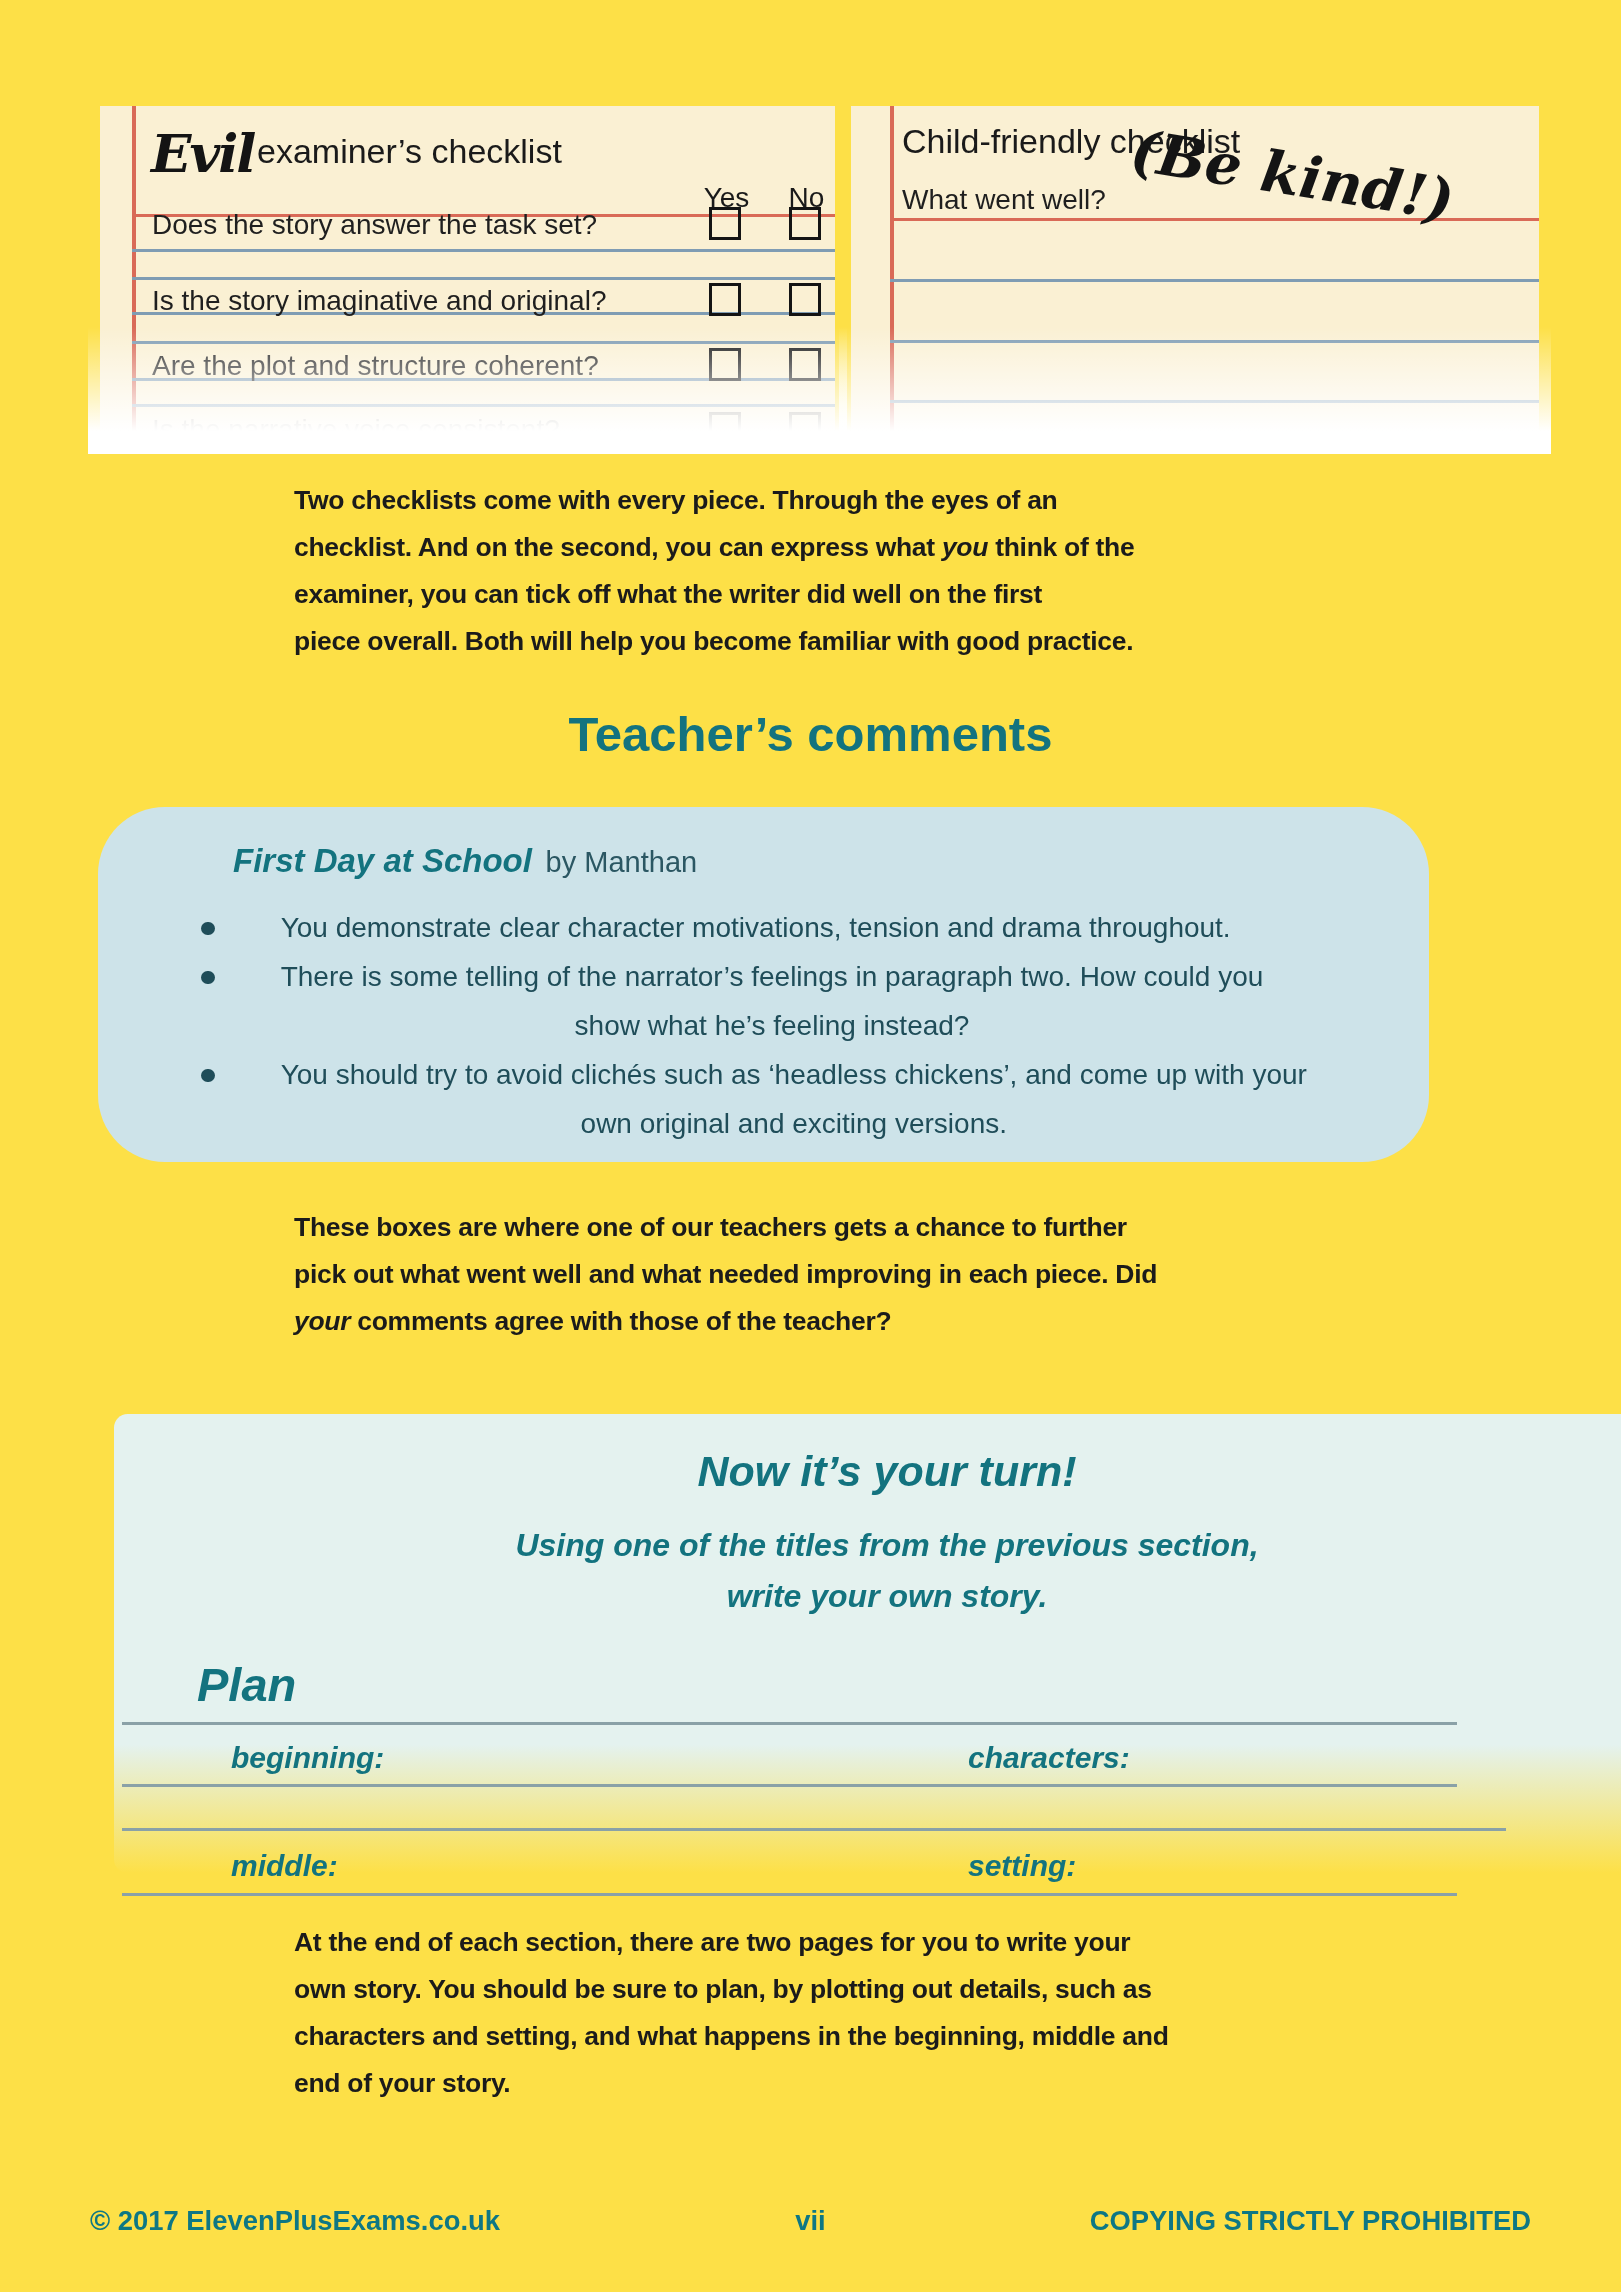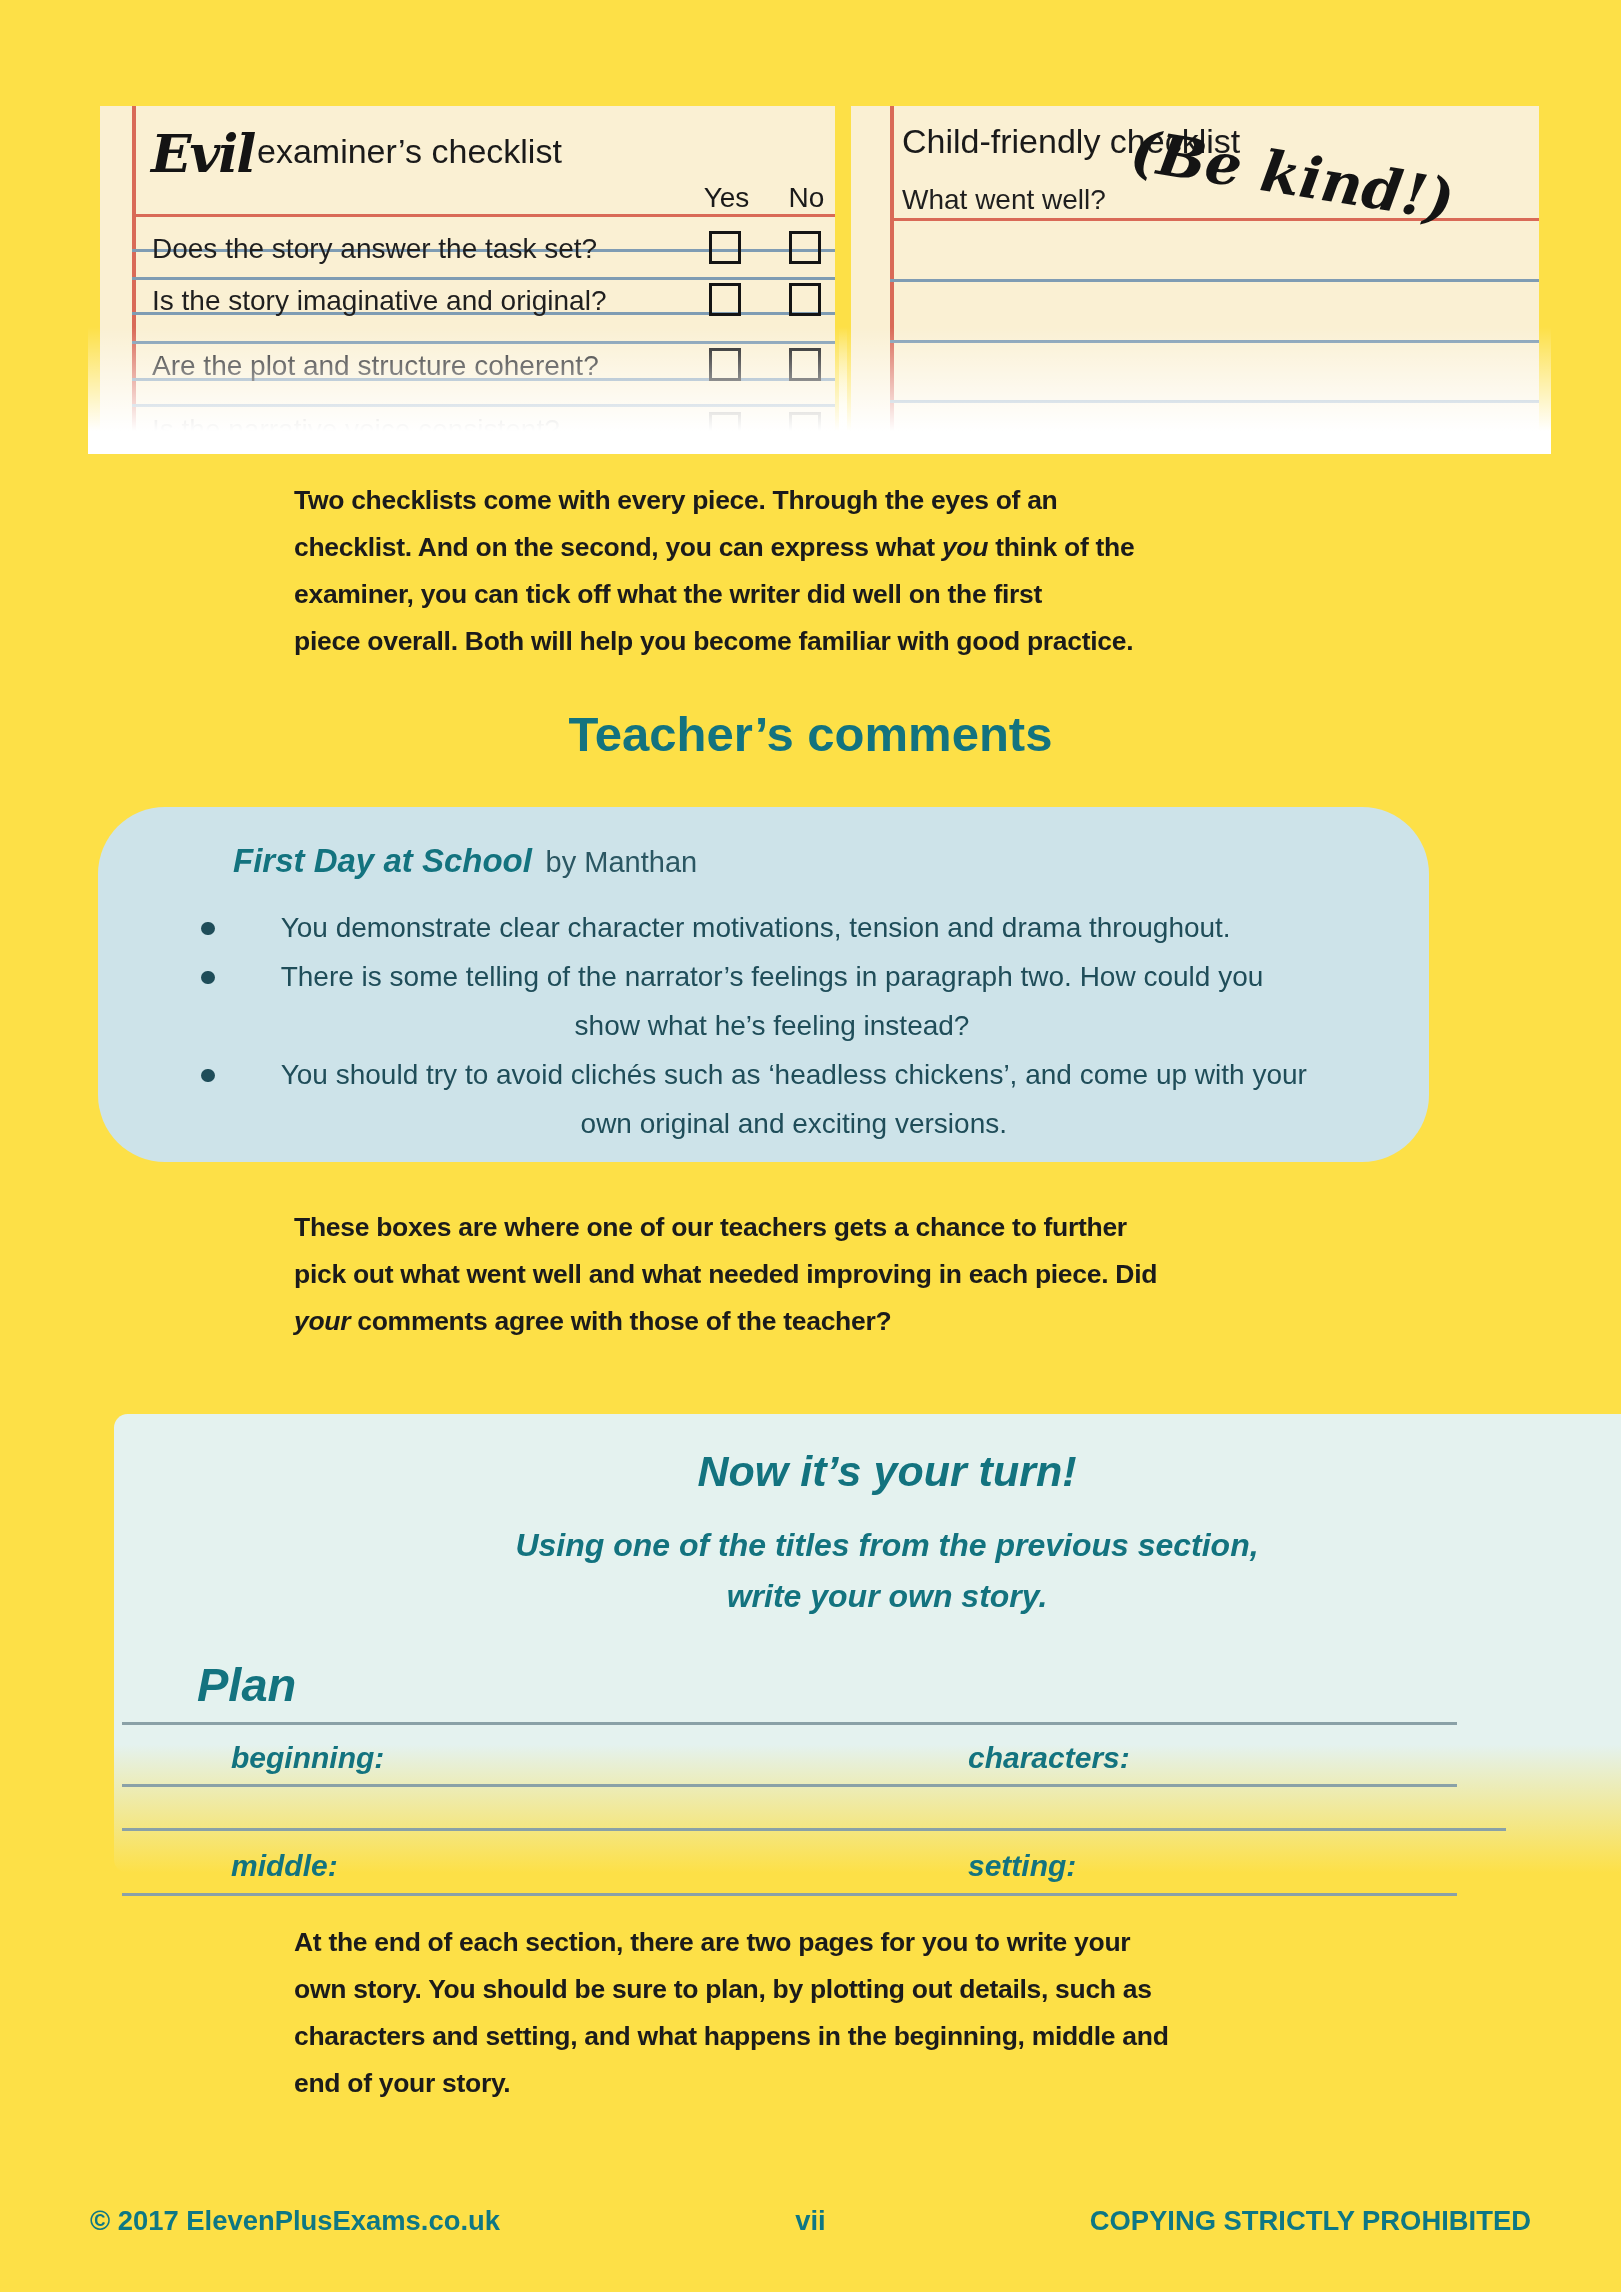--- a/index.html
+++ b/index.html
@@ -22,21 +22,21 @@
 
   .evil-script{position:absolute;left:51px;top:15.7px;font-family:"DejaVu Serif",serif;
                font-style:italic;font-weight:bold;font-size:53px;color:#141414;letter-spacing:-2px;}
   .exam-title{position:absolute;left:157px;top:25.5px;font-size:34px;color:#1a1a1a;}
   .col-label{position:absolute;top:76px;width:69px;text-align:center;font-size:28px;color:#1a1a1a;}
   .col-yes{left:592px;}
   .col-no{left:672px;}
 
   .q-rows{position:absolute;left:0;right:0;top:0;bottom:0;}
   .qrow{position:absolute;left:0;right:0;height:39px;}
-  .qrow:nth-child(1){top:122px;}
+  .qrow:nth-child(1){top:98px;}
   .qrow:nth-child(2){top:174px;}
   .qrow:nth-child(3){top:239px;}
   .qrow:nth-child(4){top:303px;}
   .qrow.faded{opacity:.55;}
   .qtext{position:absolute;left:52px;top:3.9px;font-size:28px;line-height:33px;color:#1f1f1f;}
   .cb{position:absolute;top:2.9px;width:32px;height:33px;border:3.9px solid #141414;box-sizing:border-box;}
   .cb-yes{left:609px;}
   .cb-no{left:689px;}
 
   .cf-title{position:absolute;left:51px;top:15.7px;font-size:34px;color:#1a1a1a;}

